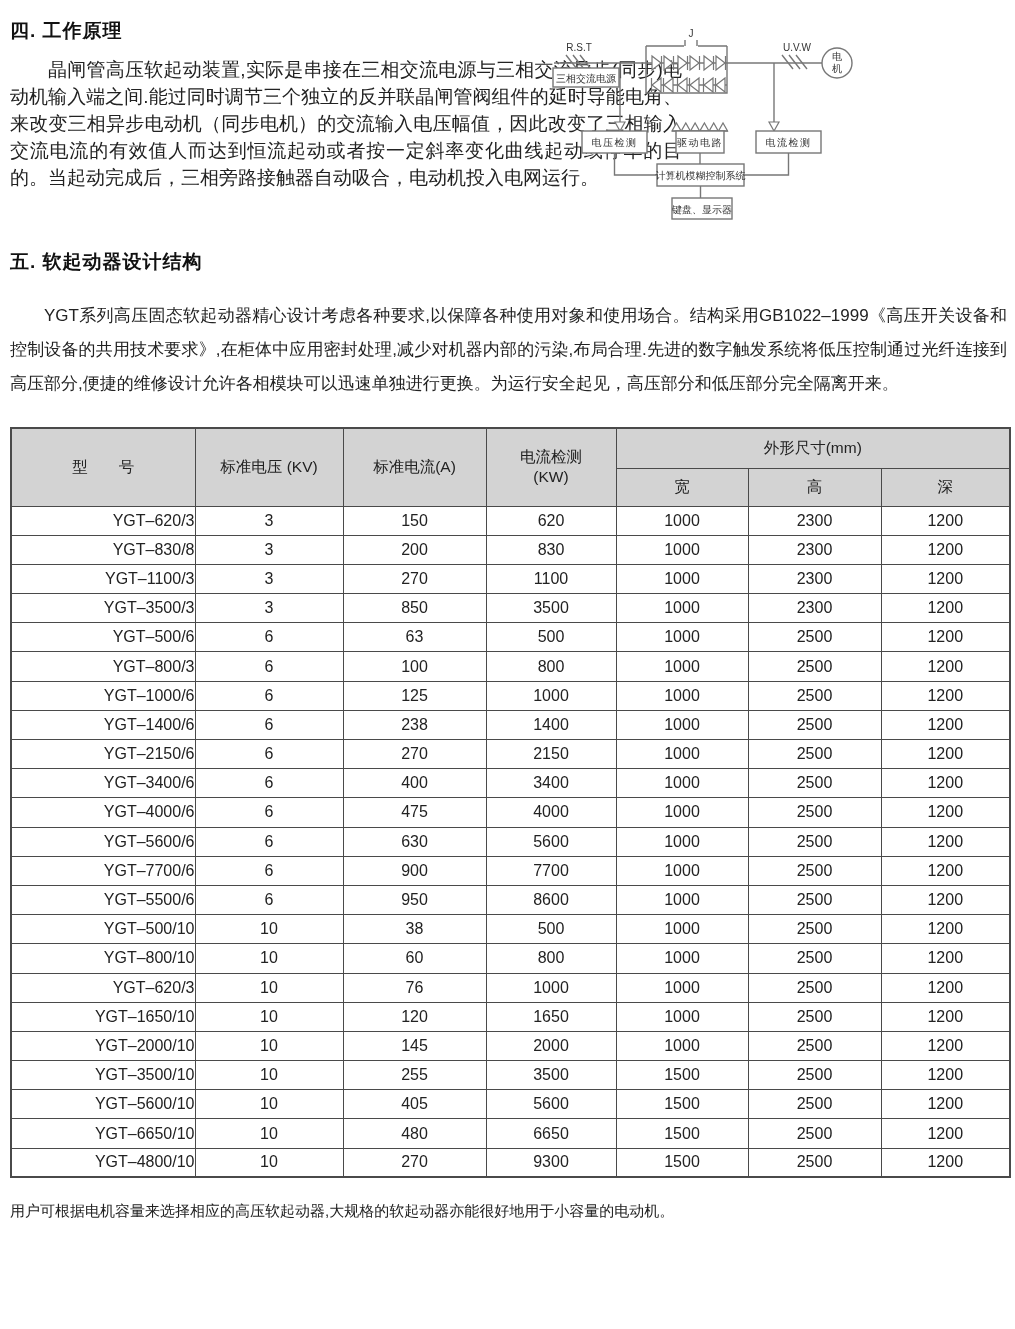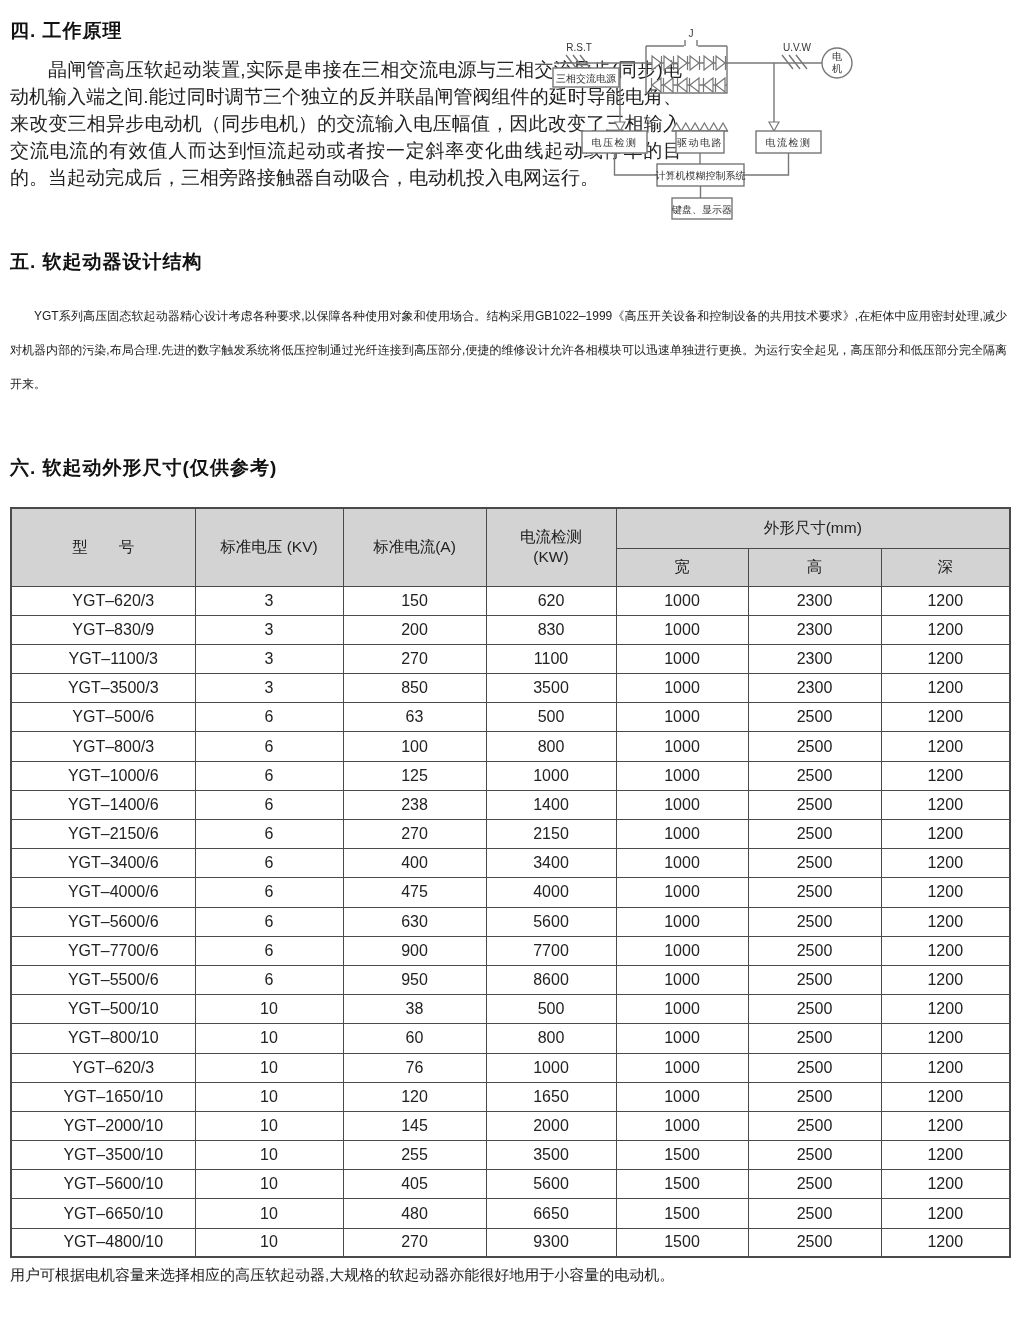--- a/index.html
+++ b/index.html
@@ -19,43 +19,43 @@
   .diagram-wrap { position:absolute; top:10px; right:2px; width:315px; height:212px; }
   .diagram-wrap svg { display:block; }
   .dgm-line { stroke:#777; stroke-width:1.4; fill:none; }
   .dgm-box  { stroke:#777; stroke-width:1.4; fill:#ffffff; }
   .dgm-tri  { stroke:#777; stroke-width:1.2; fill:#ffffff; }
   .dgm-txt  { fill:#333; font-size:10px; font-family:"Liberation Sans","DejaVu Sans",sans-serif; }
   .dgm-cn   { letter-spacing:1.5px; }
 
   .sec5-head { margin:58px 0 24px 0; }
   .sec5-para {
-    width:997px; font-size:12px; line-height:34px; text-indent:2em;
+    width:997px; font-size:17px; line-height:34px; text-indent:2em;
     color:#222; text-align:justify;
   }
 
   .sec6-head { margin:54px 0 0 0; }
 
   .data-table {
     margin-top:26px; width:999px; border-collapse:collapse; table-layout:fixed;
     border:2.5px solid #4a4a4a;
   }
   .data-table th, .data-table td {
     border:1.6px solid #4a4a4a; text-align:center; padding:0; overflow:hidden;
   }
   .data-table thead th {
     background:#d3d3d3; font-weight:normal; font-size:15.5px; color:#222;
   }
   .data-table thead tr.hrow1 th { height:40px; }
   .data-table thead tr.hrow2 th { height:38px; }
   .th-2line { line-height:20px; }
   .data-table td { height:29.2px; font-size:16px; color:#222; }
-  .data-table td.model { text-align:center; padding-left:20px; }
-
-  .footer-note { margin-top:8px; font-size:15px; color:#222; }
+  .data-table td.model { text-align:right; padding-left:20px; }
+
+  .footer-note { margin-top:24px; font-size:15px; color:#222; }
 </style>
 </head>
 <body>
 
 <div class="page">
 
   <div class="sec-head sec4-head">四. 工作原理</div>
   <div class="sec4-para">晶闸管高压软起动装置,实际是串接在三相交流电源与三相交流异步(同步)电动机输入端之间.能过同时调节三个独立的反并联晶闸管阀组件的延时导能电角、来改变三相异步电动机（同步电机）的交流输入电压幅值，因此改变了三相输入交流电流的有效值人而达到恒流起动或者按一定斜率变化曲线起动或停车的目的。当起动完成后，三相旁路接触器自动吸合，电动机投入电网运行。</div>
 
   <div class="diagram-wrap">
@@ -126,21 +126,20 @@
       <text class="dgm-txt" x="161.5" y="169" text-anchor="middle" font-size="9.5">计算机模糊控制系统</text>
 
       <rect class="dgm-box" x="133" y="188" width="60" height="21"></rect>
       <text class="dgm-txt" x="163" y="202.5" text-anchor="middle" font-size="9.5">键盘、显示器</text>
     </svg>
   </div>
 
   <div class="sec-head sec5-head">五. 软起动器设计结构</div>
   <div class="sec5-para">YGT系列高压固态软起动器精心设计考虑各种要求,以保障各种使用对象和使用场合。结构采用GB1022–1999《高压开关设备和控制设备的共用技术要求》,在柜体中应用密封处理,减少对机器内部的污染,布局合理.先进的数字触发系统将低压控制通过光纤连接到高压部分,便捷的维修设计允许各相模块可以迅速单独进行更换。为运行安全起见，高压部分和低压部分完全隔离开来。</div>
 
-  <div class="sec-head sec6-head">六. 软起动外形尺寸(仅供参考)</div>
 
   <table class="data-table">
     <colgroup>
       <col style="width:184px">
         <col style="width:148px">
         <col style="width:143px">
       <col style="width:130px">
         <col style="width:132px">
         <col style="width:133px">
         <col style="width:129px">
@@ -166,21 +165,21 @@
         <tr>
           <td class="model">YGT–620/3</td>
           <td>3</td>
           <td>150</td>
           <td>620</td>
           <td>1000</td>
           <td>2300</td>
           <td>1200</td>
         </tr>
         <tr>
-          <td class="model">YGT–830/9</td>
+          <td class="model">YGT–830/8</td>
           <td>3</td>
           <td>200</td>
           <td>830</td>
           <td>1000</td>
           <td>2300</td>
           <td>1200</td>
         </tr>
         <tr>
           <td class="model">YGT–1100/3</td>
           <td>3</td>

